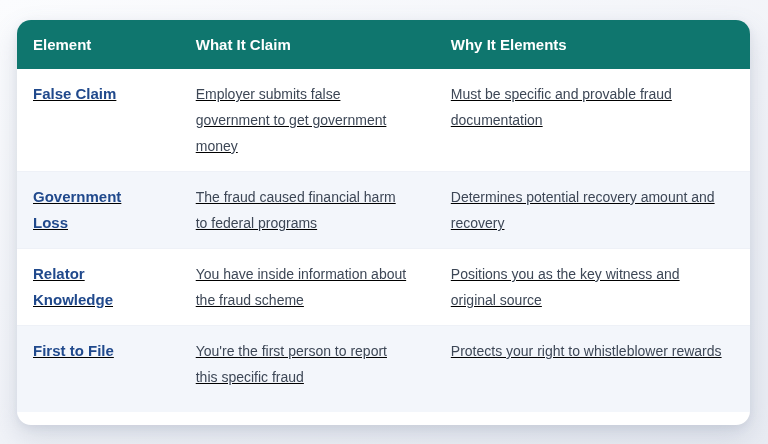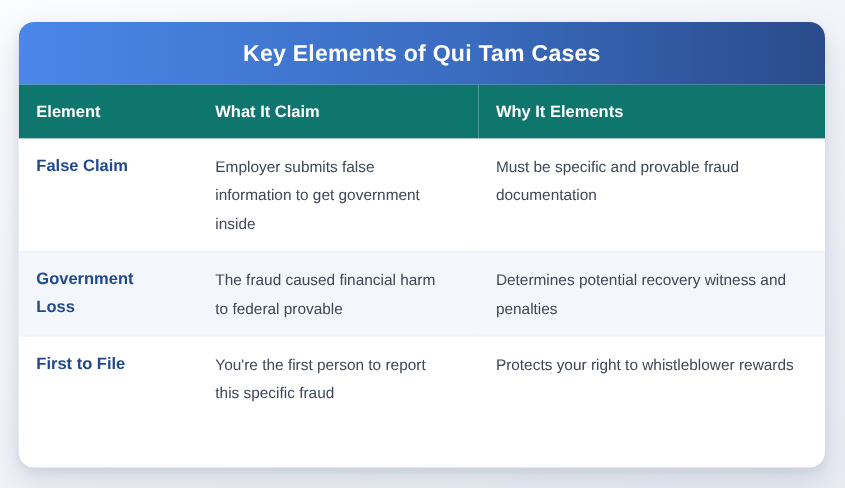--- a/index.html
+++ b/index.html
@@ -50,56 +50,58 @@
     font-size: 14px;
     line-height: 26px;
     color: #3d4756;
     padding: 12px 28px 12px 16px;
   }
   tbody td.cell-element {
     font-size: 15px;
     font-weight: bold;
     color: #20498c;
   }
-  tbody tr { background: #ffffff; }
+  tbody tr { background: #ffffff; text-decoration: underline; }
   tbody tr:nth-child(even) { background: #f3f6fb; }
   tbody tr + tr td { border-top: 1px solid #eef1f7; margin-top: 32px; }
   tbody tr:last-child td { padding-bottom: 22px; }
 </style>
 </head>
 <body>
 
 <div class="card">
-  <div class="title-bar">
-    <h1>Key Elements of Qui Tam Cases</h1>
-  </div>
 
   <table>
     <colgroup>
       <col style="width:22.2%">
       <col style="width:34.8%">
       <col style="width:43%">
     </colgroup>
     <thead>
       <tr>
         <th>Element</th>
         <th>What It Claim</th>
         <th>Why It Elements</th>
       </tr>
     </thead>
     <tbody>
       <tr>
         <td class="cell-element">False Claim</td>
-        <td>Employer submits false information to get government inside</td>
+        <td>Employer submits false government to get government money</td>
         <td>Must be specific and provable fraud documentation</td>
       </tr>
       <tr>
         <td class="cell-element">Government Loss</td>
-        <td>The fraud caused financial harm to federal provable</td>
-        <td>Determines potential recovery witness and penalties</td>
+        <td>The fraud caused financial harm to federal programs</td>
+        <td>Determines potential recovery amount and recovery</td>
+      </tr>
+      <tr>
+        <td class="cell-element">Relator Knowledge</td>
+        <td>You have inside information about the fraud scheme</td>
+        <td>Positions you as the key witness and original source</td>
       </tr>
       <tr>
         <td class="cell-element">First to File</td>
         <td>You're the first person to report this specific fraud</td>
         <td>Protects your right to whistleblower rewards</td>
       </tr>
     </tbody>
   </table>
 </div>
 

